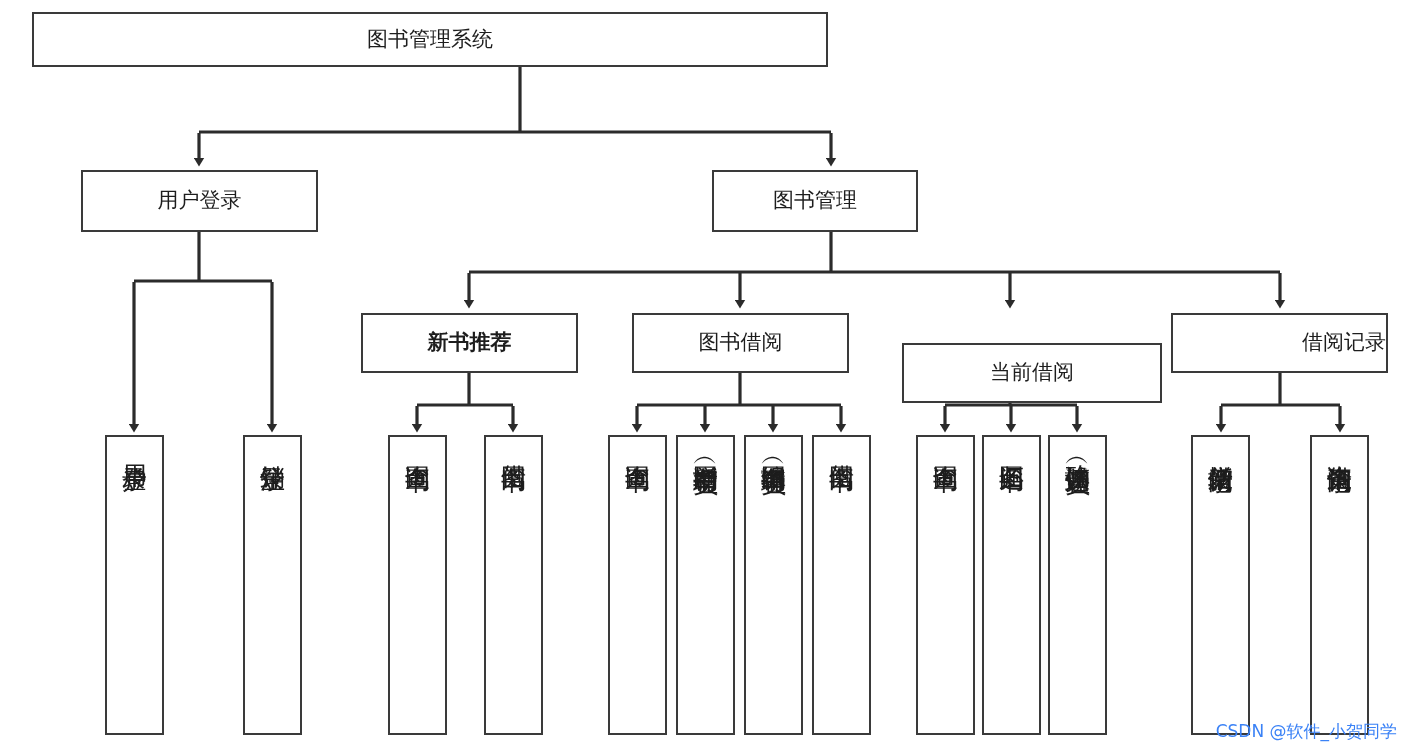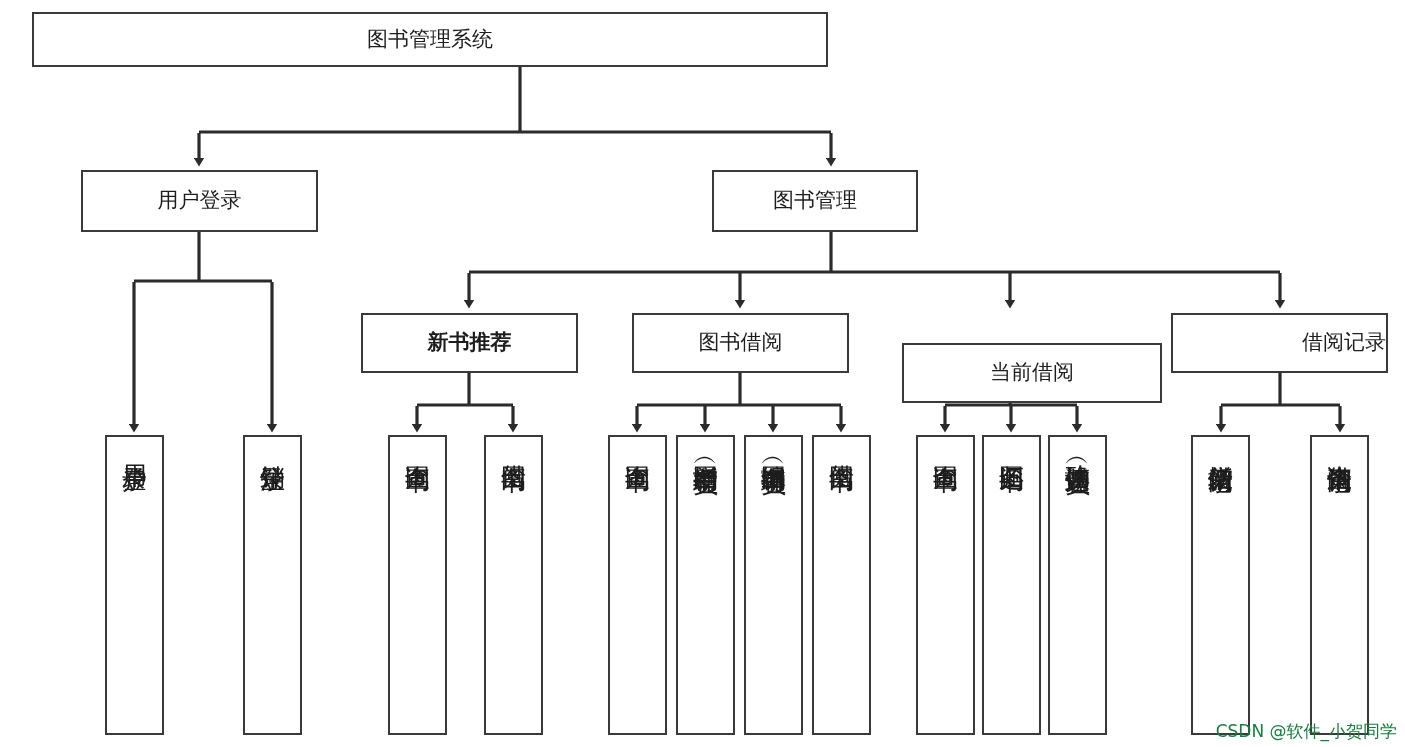--- a/index.html
+++ b/index.html
@@ -55,21 +55,21 @@
     margin: 0 auto;
   }
   .node.vert.tall .label {
     font-size: 25px;
   }
   .watermark {
     position: absolute;
     right: 8px;
     bottom: 4px;
     font-size: 17px;
-    color: #15803d;
+    color: #3b82f6;
     z-index: 5;
     white-space: nowrap;
     font-family: "DejaVu Sans", "Liberation Sans", sans-serif;
   }
 </style>
 </head>
 <body>
 
 <div id="canvas">
 

